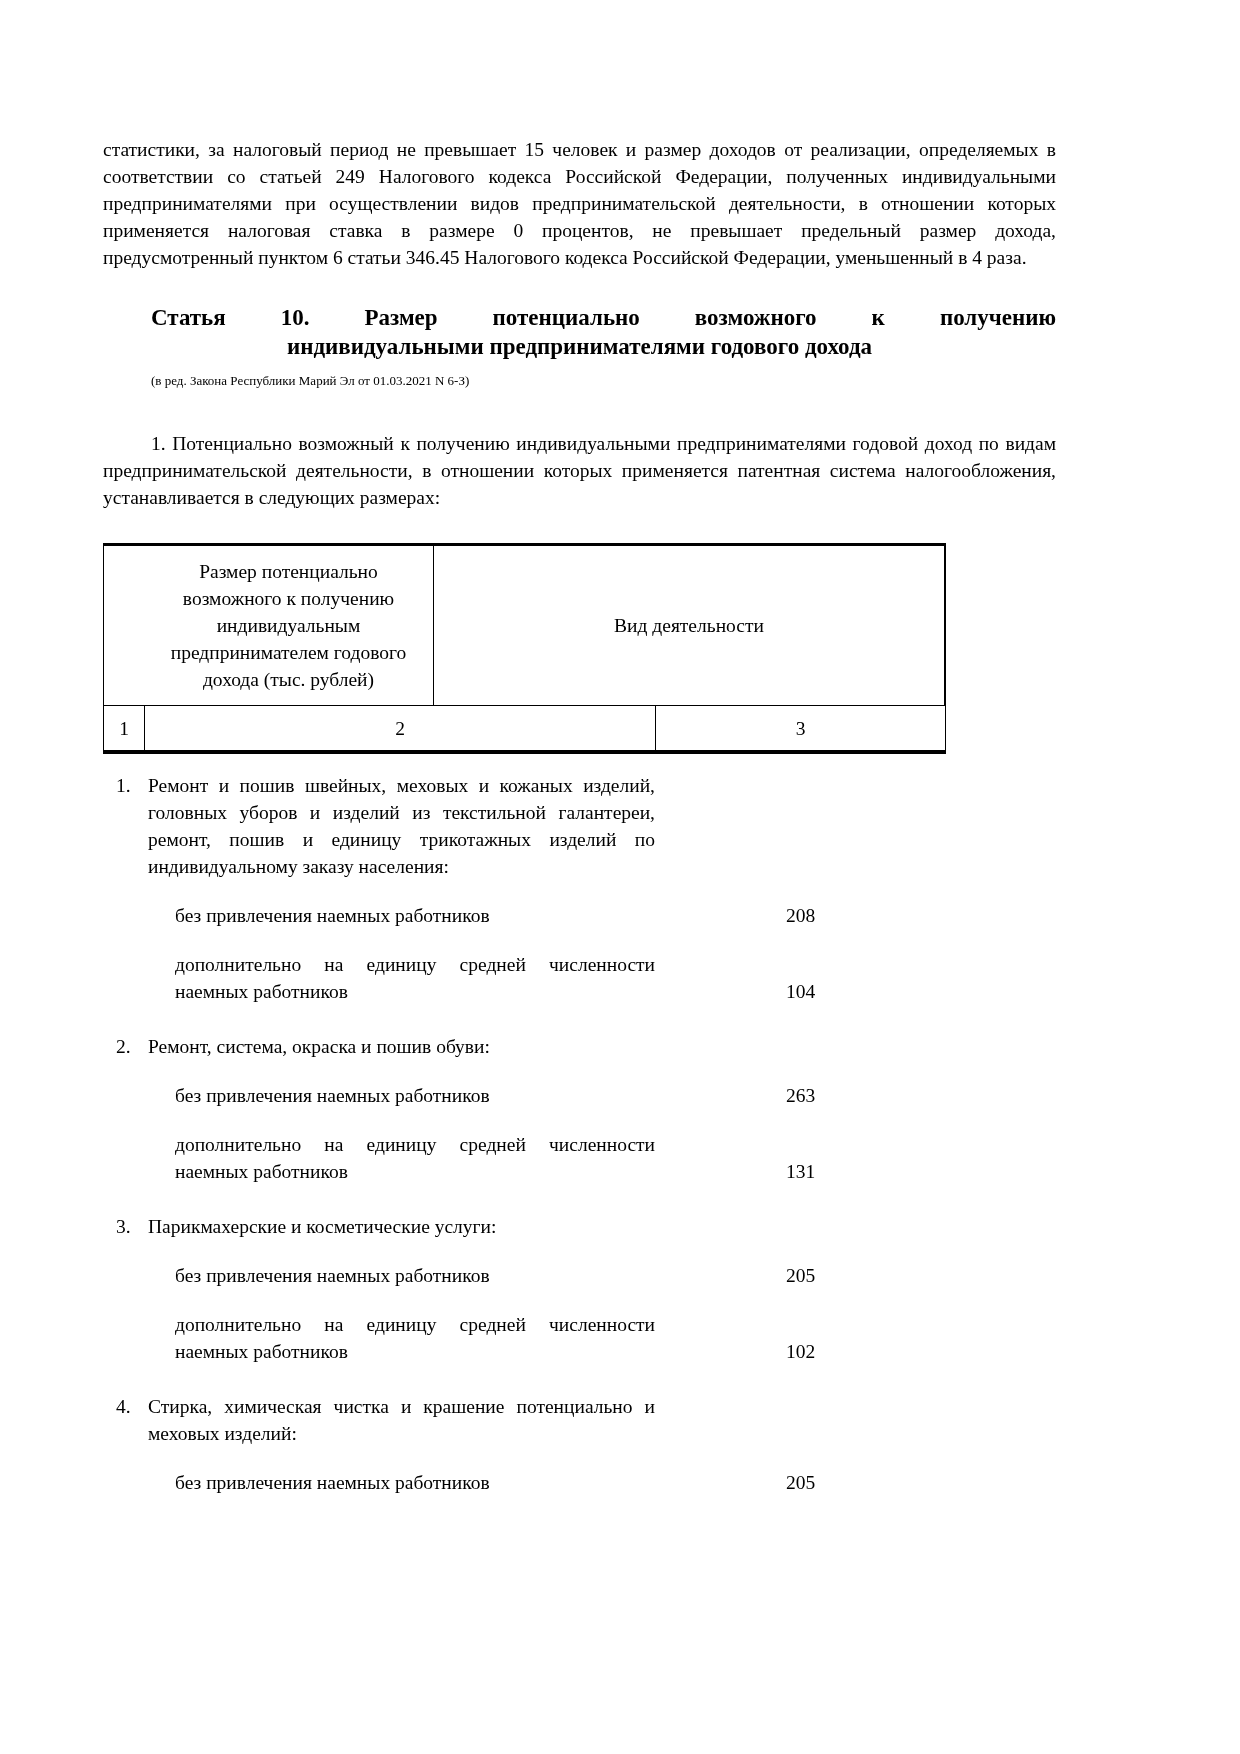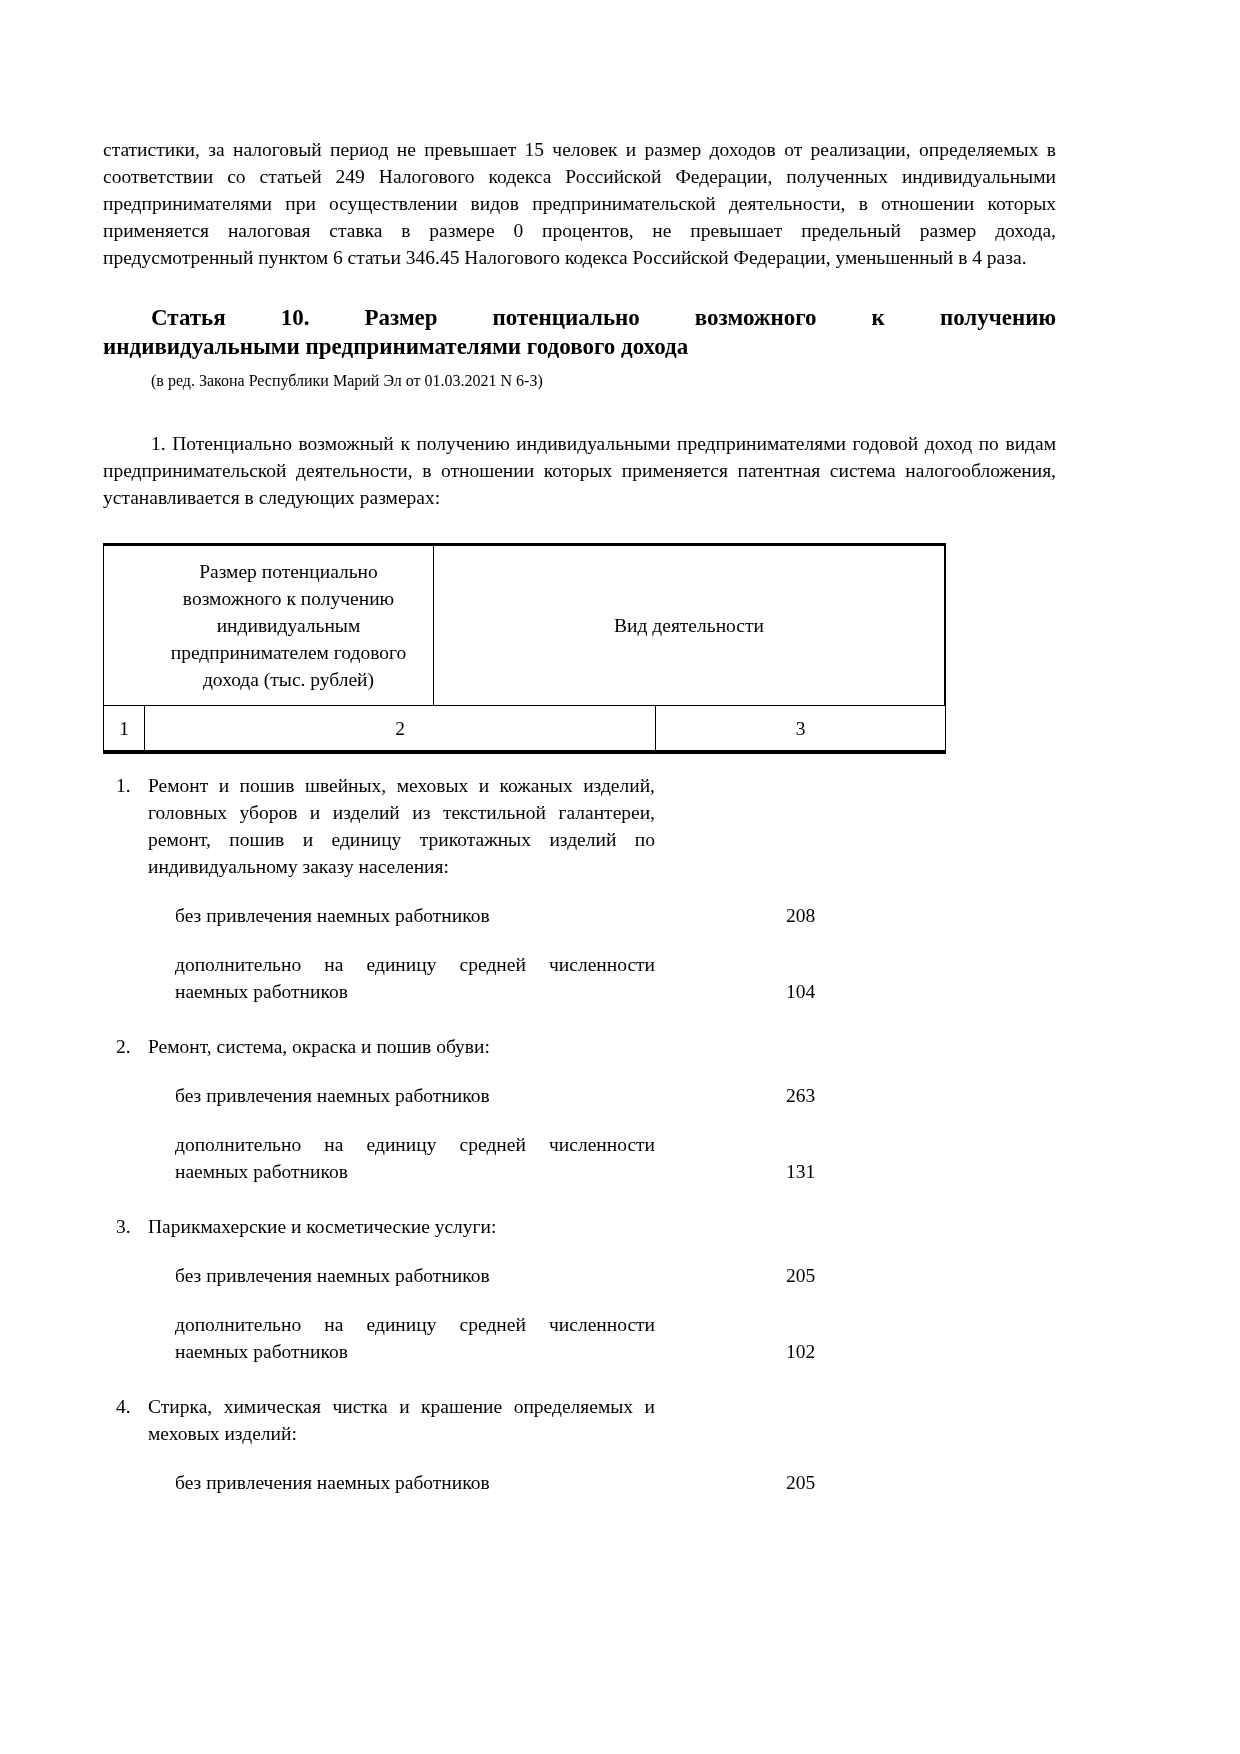--- a/index.html
+++ b/index.html
@@ -27,26 +27,26 @@
     margin-top: 32px;
     font-weight: bold;
     font-size: 23px;
     line-height: 29px;
   }
   .heading-line1 {
     text-align: justify;
     text-align-last: justify;
     text-indent: 48px;
   }
-  .heading-line2 { text-align: left; }
+  .heading-line2 { text-align: center; }
 
   .edition {
     margin-top: 6px;
     padding-left: 48px;
-    font-size: 16px;
+    font-size: 13px;
     line-height: 27px;
   }
   .p1 { margin-top: 36px; }
 
   
   .table {
     margin-top: 32px;
     width: 843px;
     font-size: 19.5px;
   }
@@ -185,21 +185,21 @@
         <div class="sub">
           <div class="sub-pad"></div>
           <div class="sub-label">дополнительно на единицу средней численности наемных работников</div>
           <div class="sub-value">102</div>
         </div>
       </div>
 
       <div class="item">
         <div class="item-head">
           <div class="item-num">4.</div>
-          <div class="item-activity">Стирка, химическая чистка и крашение определяемых и меховых изделий:</div>
+          <div class="item-activity">Стирка, химическая чистка и крашение потенциально и меховых изделий:</div>
           <div class="item-value"></div>
         </div>
         <div class="sub">
           <div class="sub-pad"></div>
           <div class="sub-label">без привлечения наемных работников</div>
           <div class="sub-value">205</div>
         </div>
       </div>
 
     </div>

